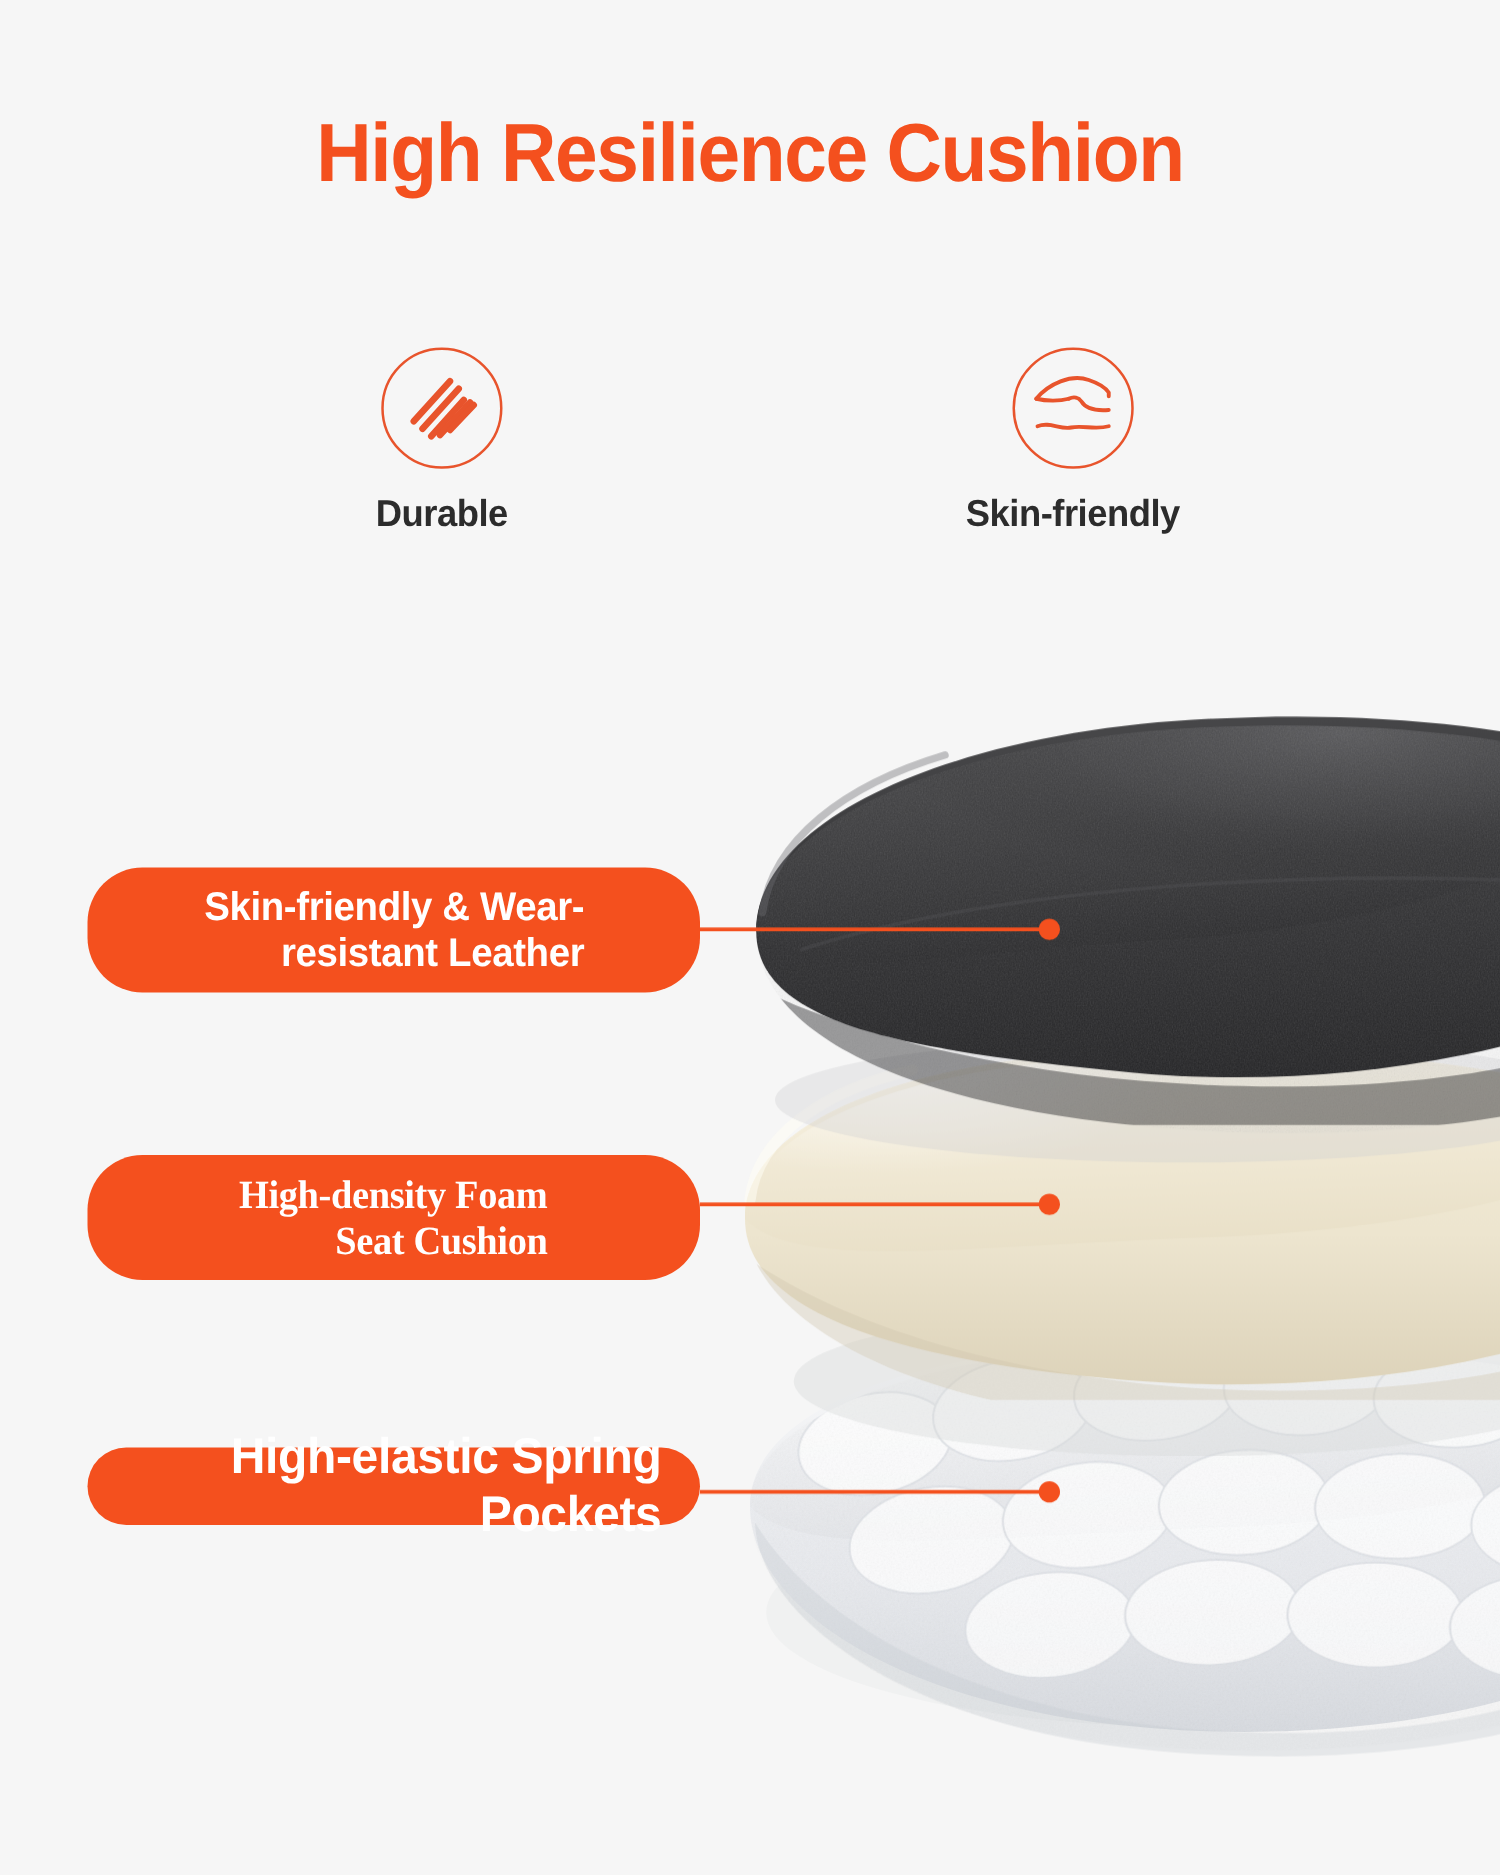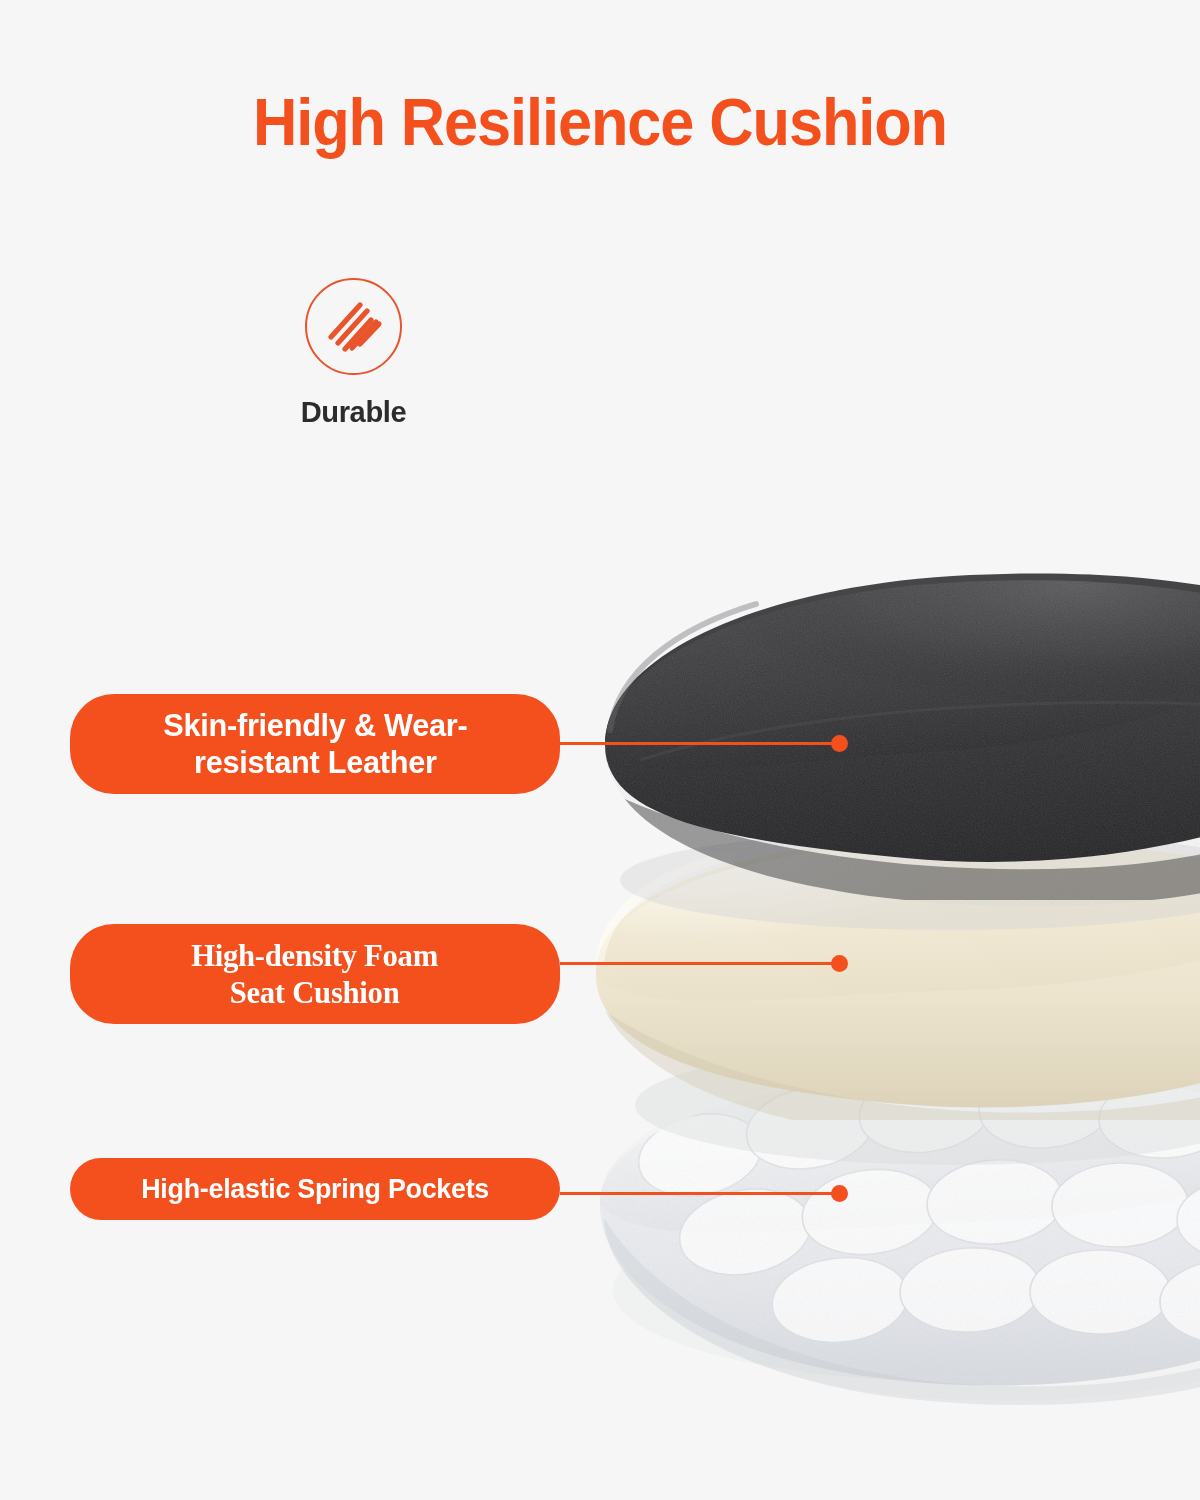--- a/index.html
+++ b/index.html
@@ -80,35 +80,35 @@
     align-items:center;
   }
   .pill {
     background:#f4501e;
     border-radius:44px;
     color:#ffffff;
     font-weight:bold;
     display:flex;
     align-items:center;
     justify-content:center;
-    text-align:center;
+    text-align:right;
     line-height:1.17;
     letter-spacing:-0.3px;
     box-sizing:border-box;
   }
   .pill span { display:block; transform:scaleX(0.96); }
 
   .callout-1 { left:70px; top:694px; }
   .callout-1 .pill { width:490px; height:100px; font-size:32px; padding:0 26px; }
 
   .callout-2 { left:70px; top:924px; }
   .callout-2 .pill { width:490px; height:100px; font-size:32px; padding:0 26px;font-family:Liberation Serif, serif; }
 
   .callout-3 { left:70px; top:1158px; }
-  .callout-3 .pill { width:490px; height:62px; font-size:28px; padding:0 22px; }
+  .callout-3 .pill { width:490px; height:62px; font-size:40px; padding:0 22px; }
 
   .leader {
     position:absolute;
     height:3px;
     background:#f4501e;
   }
   .leader-dot {
     position:absolute;
     width:17px; height:17px;
     border-radius:50%;
@@ -139,20 +139,33 @@
             <line x1="26" y1="57" x2="52" y2="28"></line>
             <line x1="33" y1="56" x2="57" y2="30"></line>
             <line x1="41" y1="52" x2="60" y2="32"></line>
           </g>
         </svg>
       </div>
       <div class="feature-label">Durable</div>
     </div>
 
 
+    <div class="feature">
+      <div class="feature-icon">
+        <svg width="72" height="60" viewBox="0 0 72 60">
+          <g fill="none" stroke="#e8542c" stroke-width="3.1" stroke-linecap="round" stroke-linejoin="round">
+            <path d="M6 22 C16 10, 34 2, 48 7 C57 10, 62 14, 64 17 L64 20"></path>
+            <path d="M6 22 C14 24, 25 24, 32 22"></path>
+            <path d="M32 22 C36 20, 40 21, 42 24 C45 29, 52 32, 64 31"></path>
+            <path d="M7 44 C17 40, 25 47, 34 45 C43 43, 53 47, 64 44"></path>
+          </g>
+        </svg>
+      </div>
+      <div class="feature-label">Skin-friendly</div>
+    </div>
 
   </div>
 
   <div class="stage">
     <svg viewBox="0 0 1200 1500" xmlns="http://www.w3.org/2000/svg">
       <defs>
 
         <linearGradient id="gLeatherTop" x1="0" y1="0" x2="0.25" y2="1">
           <stop offset="0%" stop-color="#4a4a4c"></stop>
           <stop offset="35%" stop-color="#414143"></stop>

